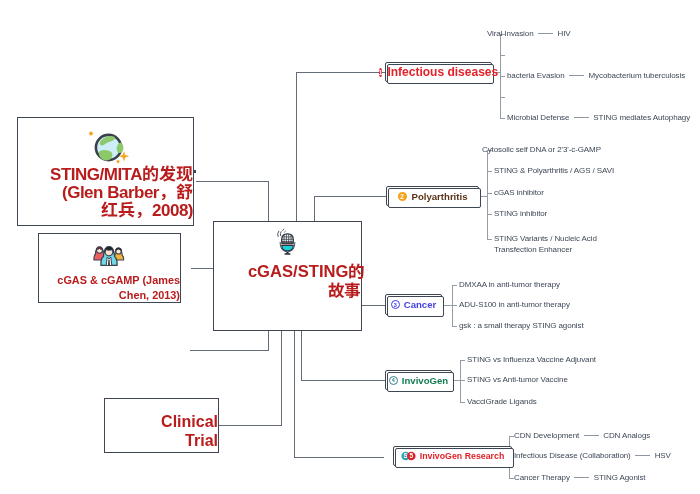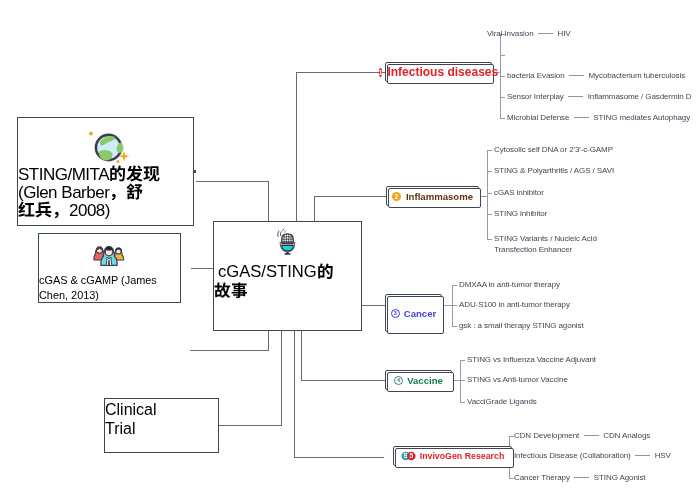--- a/index.html
+++ b/index.html
@@ -1,19 +1,19 @@
 <!DOCTYPE html>
 <html><head><meta charset="utf-8"><style>
 *{margin:0;padding:0;box-sizing:border-box}
 html,body{width:700px;height:494px;background:#fff;overflow:hidden}
 body{font-family:"Liberation Sans",sans-serif;position:relative}
 #c{position:absolute;left:0;top:0;width:700px;height:494px;background:#fff}
 .ln{position:absolute;background:#646b79}
 .sp{position:absolute;background:#959ca8}
-.box{position:absolute;background:#fff;border:1.6px solid #3e4553;color:#000000;font-weight:normal;text-align:left}
+.box{position:absolute;background:#fff;border:1.6px solid #3e4553;color:#b91c1c;font-weight:bold;text-align:right}
 .lab{position:absolute;background:#fff;border:1.1px solid #3e4553;border-radius:2px;white-space:nowrap;font-weight:bold;display:flex;align-items:center;justify-content:center;z-index:3}
 .lab:before{content:"";position:absolute;left:0.8px;top:0.8px;width:100%;height:100%;background:#fff;border:1.1px solid #3e4553;border-radius:2px;z-index:-1}
 .it{position:absolute;white-space:nowrap;color:#3f4857;font-size:8px;letter-spacing:-0.1px}
 .dash{display:inline-block;width:15px;border-top:1.1px solid #8d95a0;vertical-align:2px;margin:0 4.5px}
 .cj{height:1em;width:1em;vertical-align:-0.14em;fill:currentColor}
 .num{display:inline-flex;align-items:center;justify-content:center;border-radius:50%;color:#fff;font-weight:bold}
 </style></head>
 <body>
 <div id="c">
 <div class="ln" style="left:196px;top:181px;width:73px;height:1.2px"></div>
@@ -70,21 +70,21 @@
         <circle cx="25.5" cy="8.2" r="2.8" fill="#fde7d4" stroke="#3a414d" stroke-width="1.1"></circle>
         <path d="M22.6 8.6 Q22.2 4.7 25.5 4.8 Q28.8 4.7 28.4 8.6 Q27.8 6.2 25.5 6.2 Q23.2 6.2 22.6 8.6Z" fill="#1d232e" stroke="#3a414d" stroke-width="0.8"></path>
         <path d="M10.5 12.5 Q10.5 6 16 6 Q21.5 6 21.5 12.5 L21.5 13.5 Q24.5 15.5 24 22.5 L8 22.5 Q7.5 15.5 10.5 13.5Z" fill="#6fd9e8" stroke="#3a414d" stroke-width="1.3"></path>
         <circle cx="16" cy="8.8" r="4" fill="#fde7d4" stroke="#3a414d" stroke-width="1.2"></circle>
         <path d="M11.7 9.6 Q11 3.4 16 3.5 Q21 3.4 20.3 9.6 L19.6 6.8 Q16.5 7.6 12.6 6.8Z" fill="#1d232e" stroke="#3a414d" stroke-width="1"></path>
         <path d="M14.2 14 L16 15.9 L17.8 14 L18.8 22.5 L13.2 22.5Z" fill="#fff" stroke="#3a414d" stroke-width="1"></path>
         <path d="M15.4 16.4 L16.6 16.4 L17.1 22.5 L14.9 22.5Z" fill="#3a414d"></path>
       </svg>
 <div style="position:absolute;left:0;right:0;top:39px;font-size:10.9px;line-height:14.5px">cGAS &amp; cGAMP (James<br>Chen, 2013)</div>
 </div>
-<div class="box" style="left:104px;top:398px;width:115px;height:55px;font-size:16px;line-height:18.5px;padding-top:2px">Clinical<br>Trial</div>
+<div class="box" style="left:104px;top:398px;width:115px;height:55px;font-size:16px;line-height:18.5px;padding-top:14px">Clinical<br>Trial</div>
 <div class="box" style="left:213px;top:221px;width:149px;height:110px">
 <svg style="position:absolute;left:62px;top:5px" width="22" height="28" viewBox="0 0 22 28">
         <path d="M4.6 8.8 Q3.7 6.6 5.1 4.7 M2 9.6 Q0.8 6.6 2.8 4.1 M6.7 3.4 L7.8 2.1 M8.6 5 L9.4 4.2" stroke="#3a414d" stroke-width="0.9" fill="none" stroke-linecap="round"></path>
         <path d="M5.75 16.2 L5.75 12.6 Q5.75 6.9 11.5 6.9 Q17.25 6.9 17.25 12.6 L17.25 16.2 Z" fill="#fff" stroke="#2e3440" stroke-width="1.3"></path>
         <path d="M8.1 7.3 L8.1 16 M10.4 6.9 L10.4 16 M12.7 6.9 L12.7 16 M15 7.4 L15 16 M6.2 9.9 L16.8 9.9 M5.8 12.3 L17.2 12.3 M5.75 14.6 L17.25 14.6" stroke="#2e3440" stroke-width="0.75"></path>
         <rect x="5.75" y="15.5" width="11.5" height="1.8" fill="#3a414d"></rect>
         <rect x="5.85" y="17.3" width="11.3" height="1.1" fill="#e8a1a6"></rect>
         <path d="M5.75 18.4 L17.25 18.4 L17.25 18.6 Q17.25 23.9 11.5 23.9 Q5.75 23.9 5.75 18.6 Z" fill="#17d3dc" stroke="#2e3440" stroke-width="1.2"></path>
         <path d="M4.1 15 Q4 24.6 11.5 24.8 Q19 24.6 18.9 15" fill="none" stroke="#4a5160" stroke-width="1"></path>
         <path d="M10.6 24.9 L12.4 24.9 L13 26.4 L10 26.4 Z" fill="#2e3440"></path>
@@ -98,54 +98,53 @@
         </svg><svg class="cj" viewBox="0 0 1000 1000">
           <path transform="translate(0,880) scale(1,-1)" d="M435.1982421875 849.720703125H557.24169921875V24.5615234375Q557.24169921875 -19.1591796875 545.12158203125 -41.07958984375Q533.00146484375 -63 504.0810546875 -75.580322265625Q475.16064453125 -86.6005859375 432.760498046875 -89.5506591796875Q390.3603515625 -92.500732421875 326.020263671875 -92.500732421875Q321.900146484375 -71.68017578125 310.099853515625 -44.239501953125Q298.299560546875 -16.798828125 286.499267578125 1.901611328125Q310.798828125 0.901611328125 336.05859375 0.5115966796875Q361.318359375 0.12158203125 381.69943064563677 0.2315673828125Q402.0805019162736 0.341552734375 410.418212890625 0.341552734375Q424.418212890625 1.341552734375 429.8082275390625 6.211697110899827Q435.1982421875 11.081841487424654 435.1982421875 24.718245741694176ZM60.739501953125 784.36181640625H940.92041015625V689.83935546875H60.739501953125ZM277.862548828125 573.259033203125V525.8408203125H719.43701171875V573.259033203125ZM163.059326171875 649.060791015625H842.04052734375V449.819091796875H163.059326171875ZM138.6396484375 405.0810546875H859.16064453125V14.47900390625H737.337158203125V323.819091796875H138.6396484375ZM37.939208984375 281.421142578125H963.940673828125V190.018798828125H37.939208984375ZM130.759765625 143.740966796875H802.59912109375V56.798828125H130.759765625Z"></path>
         </svg></div>
 </div>
 <div class="lab" style="left:385px;top:62px;width:107px;height:20px">
       <span class="num" style="width:9px;height:9px;background:#e3232a;font-size:6.5px;margin-right:5px">1</span>
       <span style="color:#e3232a;font-size:12px">Infectious diseases</span>
     </div>
 <div class="lab" style="left:386px;top:186px;width:93px;height:20px">
       <span class="num" style="width:9px;height:9px;background:#f6a21d;font-size:6.5px;margin-right:5px">2</span>
-      <span style="color:#5c3317;font-size:9.6px">Inflammasome</span>
+      <span style="color:#5c3317;font-size:9.6px">Polyarthritis</span>
     </div>
-<div class="lab" style="left:385px;top:294px;width:57px;height:38px">
+<div class="lab" style="left:385px;top:294px;width:57px;height:21px">
       <span class="num" style="width:9px;height:9px;background:#fff;border:1.6px solid #3d3de8;color:#3d3de8;font-size:5.5px;margin-right:4px">3</span>
       <span style="color:#4343e8;font-size:9.6px">Cancer</span>
     </div>
 <div class="lab" style="left:385px;top:370px;width:67px;height:20px">
       <span class="num" style="width:9px;height:9px;background:#fff;border:1.6px solid #34808f;color:#34808f;font-size:5.5px;margin-right:4px">4</span>
-      <span style="color:#157c52;font-size:9.6px">Vaccine</span>
+      <span style="color:#157c52;font-size:9.6px">InvivoGen</span>
     </div>
 <div class="lab" style="left:393px;top:446px;width:119px;height:20px">
       <svg width="15" height="10" viewBox="0 0 15 10" style="margin-right:4px">
         <circle cx="4.7" cy="5" r="4.3" fill="#2ba3b4"></circle>
         <text x="4.7" y="7.3" text-anchor="middle" font-size="6.5" font-weight="bold" fill="#fff" font-family="Liberation Sans">S</text>
         <circle cx="10.3" cy="5" r="4.3" fill="#d8242b"></circle>
         <text x="10.3" y="7.3" text-anchor="middle" font-size="6.5" font-weight="bold" fill="#fff" font-family="Liberation Sans">5</text>
       </svg>
       <span style="color:#e3232a;font-size:8.8px">InvivoGen Research</span>
     </div>
 <div class="sp" style="left:492px;top:72px;width:8px;height:1.1px"></div>
 <div class="sp" style="left:500px;top:33.5px;width:1.1px;height:84.0px"></div>
 <div class="sp" style="left:500px;top:33.5px;width:5px;height:1.1px"></div>
 <div class="it" style="left:487px;top:28.5px">Viral Invasion<span class="dash"></span>HIV</div>
 <div class="sp" style="left:500px;top:54.5px;width:5px;height:1.1px"></div>
 <div class="sp" style="left:500px;top:75.5px;width:5px;height:1.1px"></div>
 <div class="it" style="left:507px;top:70.5px">bacteria Evasion<span class="dash"></span>Mycobacterium tuberculosis</div>
 <div class="sp" style="left:500px;top:96.5px;width:5px;height:1.1px"></div>
-<div class="it" style="left:507px;top:91.5px">Sensor Interplay<span class="dash"></span>Inflammasome / Gasdermin D</div>
 <div class="sp" style="left:500px;top:117.5px;width:5px;height:1.1px"></div>
 <div class="it" style="left:507px;top:112.5px">Microbial Defense<span class="dash"></span>STING mediates Autophagy</div>
 <div class="sp" style="left:479px;top:196px;width:8px;height:1.1px"></div>
 <div class="sp" style="left:487px;top:150px;width:1.1px;height:88.5px"></div>
 <div class="sp" style="left:487px;top:150px;width:5px;height:1.1px"></div>
-<div class="it" style="left:494px;top:145px">Cytosolic self DNA or 2'3'-c-GAMP</div>
+<div class="it" style="left:482px;top:145px">Cytosolic self DNA or 2'3'-c-GAMP</div>
 <div class="sp" style="left:487px;top:171px;width:5px;height:1.1px"></div>
 <div class="it" style="left:494px;top:166px">STING &amp; Polyarthritis / AGS / SAVI</div>
 <div class="sp" style="left:487px;top:192.5px;width:5px;height:1.1px"></div>
 <div class="it" style="left:494px;top:187.5px">cGAS inhibitor</div>
 <div class="sp" style="left:487px;top:214px;width:5px;height:1.1px"></div>
 <div class="it" style="left:494px;top:209px">STING inhibitor</div>
 <div class="sp" style="left:487px;top:238.5px;width:5px;height:1.1px"></div>
 <div class="it" style="left:494px;top:232.75px;line-height:11.5px">STING Variants / Nucleic Acid<br>Transfection Enhancer</div>
 <div class="sp" style="left:442px;top:305px;width:9.5px;height:1.1px"></div>
 <div class="sp" style="left:451.5px;top:285px;width:1.1px;height:41px"></div>

